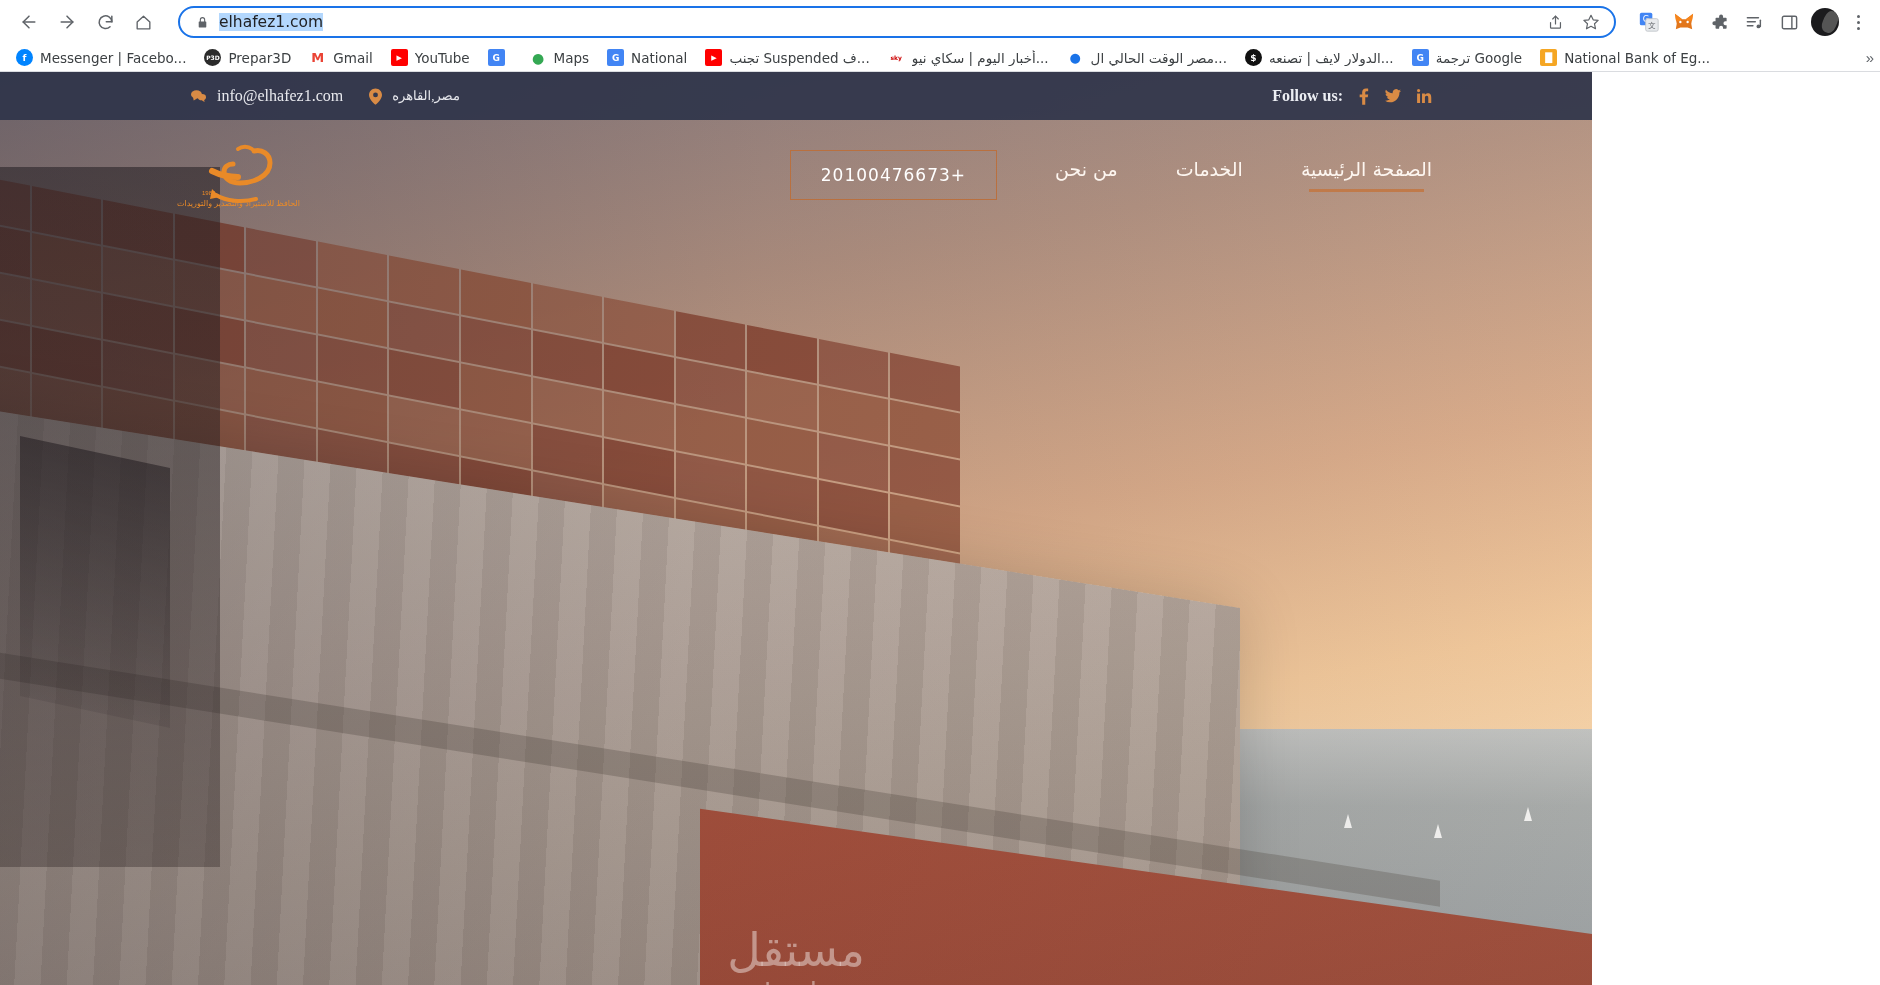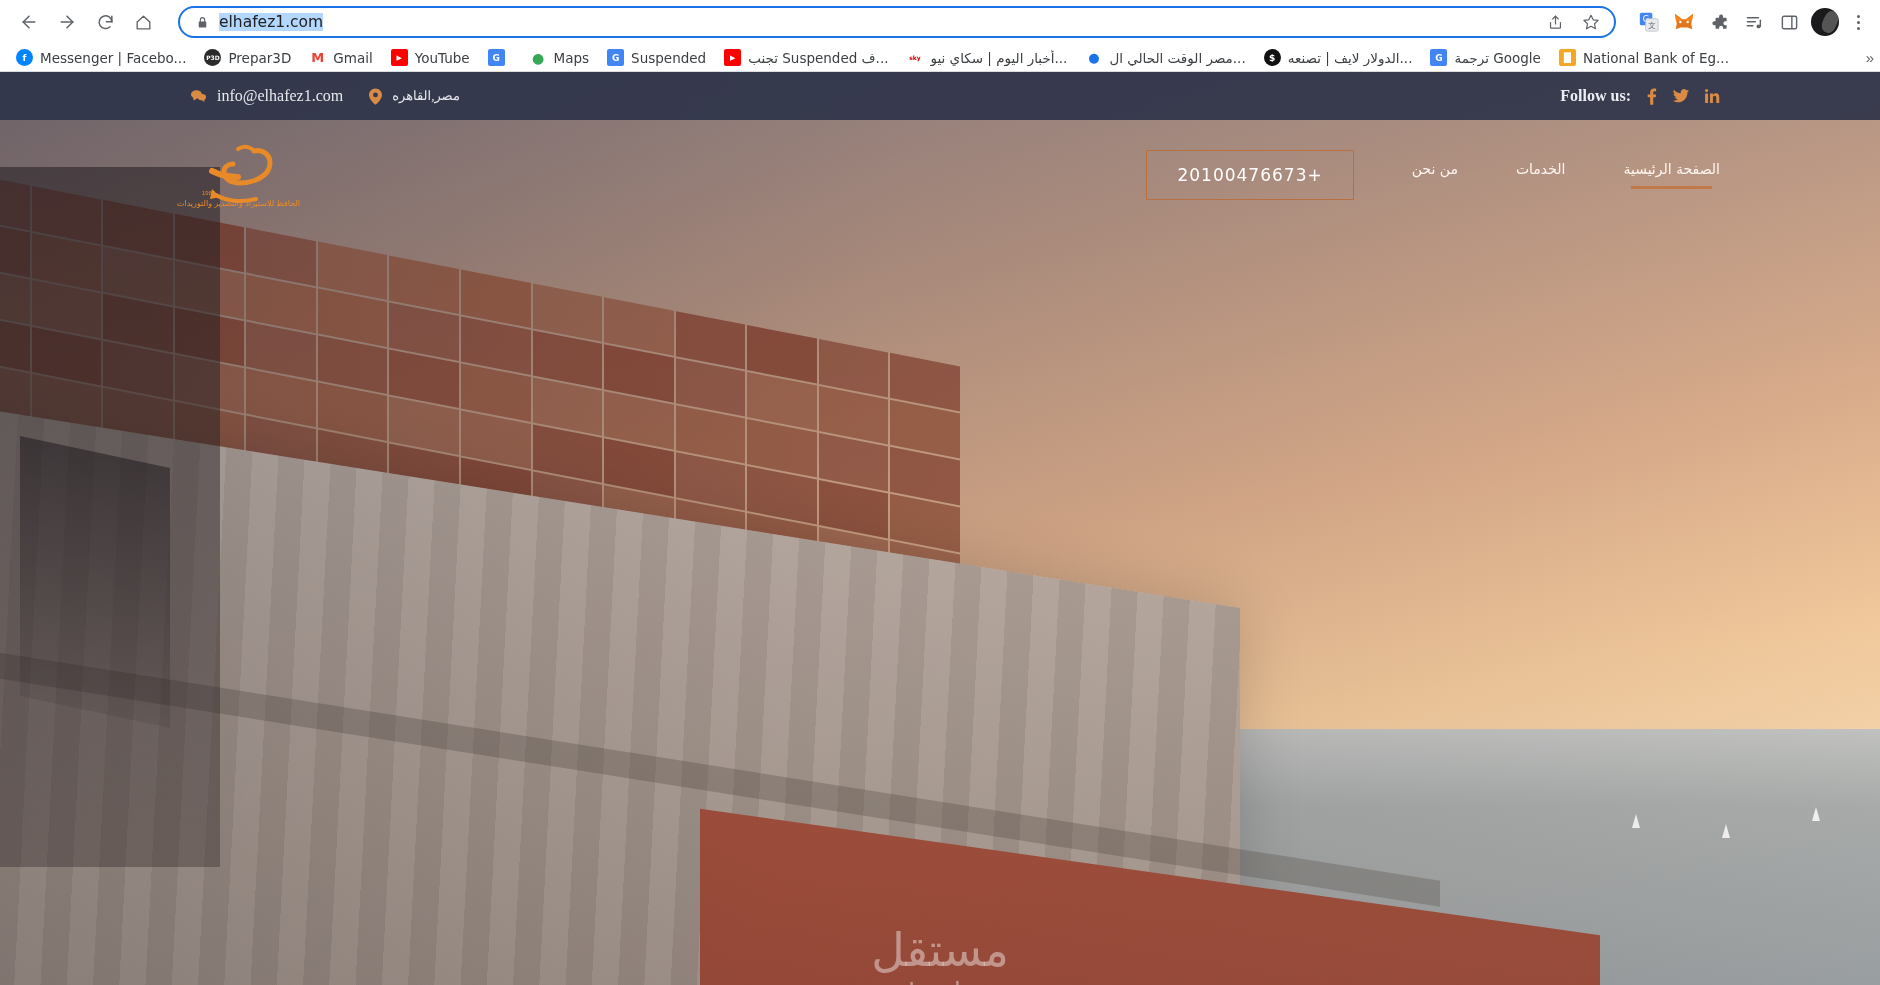--- a/index.html
+++ b/index.html
@@ -69,21 +69,21 @@
     font-family: "DejaVu Sans", sans-serif; max-width: 230px;
   }
   .bm .lbl { overflow: hidden; text-overflow: ellipsis; }
   .favicon { width: 17px; height: 17px; flex: none; border-radius: 2px;
              display: flex; align-items: center; justify-content: center;
              font-size: 9px; color: #fff; font-weight: bold; overflow:hidden;}
   .bm-overflow { position: absolute; right: 2px; color: #5f6368;
                  font-size: 15px; padding: 0 4px; }
 
   
-  .page { position: relative; width: 1880px; height: 913px; overflow: hidden; }
+  .page { position: relative; width: 1592px; height: 913px; overflow: hidden; }
 
   
   .hero-photo { position: absolute; inset: 0; overflow: hidden;
                 background: #caa894; }
   .sky {
     position: absolute; inset: 0;
     background:
       linear-gradient(170deg, #8a7f86 0%, #b39383 28%, #d9ab8a 52%, #f0c79a 70%, #f5d6ae 85%, #cfd5d6 100%);
   }
   .sea {
@@ -158,21 +158,21 @@
   }
   .logo { width: 110px; height: 78px; position: relative;
           display:flex; align-items:center; justify-content:center; }
   .logo-swirl { position:absolute; inset:0; display:flex; align-items:center; justify-content:center;}
   .logo-cap { position: absolute; bottom: 6px; left: 0; right: 0;
               text-align: center; color: #e98a28; font-size: 8px;
               direction: rtl; letter-spacing: .2px; white-space: nowrap; }
   .logo-year { position:absolute; bottom: 18px; left: 12px; color:#e98a28; font-size:6px;}
   .nav-links { margin-left: auto; display: flex; align-items: center;
                gap: 58px; direction: rtl; }
-  .nav-link { color: #fdf6f0; font-size: 14px; direction: rtl;
+  .nav-link { color: #fdf6f0; font-size: 19px; direction: rtl;
               position: relative; padding-bottom: 12px;
               font-family: "DejaVu Sans", sans-serif; }
   .nav-link.active::after {
     content: ""; position: absolute; left: 8px; right: 8px; bottom: 0;
     height: 3px; background: #c07a4a;
   }
   .phone-btn {
     margin-left: 52px; border: 1px solid #b9703f; color: #ffffff;
     padding: 14px 30px; font-size: 17px; letter-spacing: 1px;
     font-family: "DejaVu Sans", sans-serif;
@@ -335,21 +335,21 @@
       <span class="lbl"></span>
     </div>
 
     <div class="bm">
       <span class="favicon" style="background:#fff;color:#34a853;font-size:14px;">●</span>
       <span class="lbl">Maps</span>
     </div>
 
     <div class="bm">
       <span class="favicon" style="background:#4285f4;">G</span>
-      <span class="lbl">Suspended</span>
+      <span class="lbl">National</span>
     </div>
 
     <div class="bm">
       <span class="favicon" style="background:#ff0000;font-size:7px;">▶</span>
       <span class="lbl">تجنب Suspended ف...</span>
     </div>
 
     <div class="bm">
       <span class="favicon" style="background:#fff;color:#cc0000;font-size:6px;">sky</span>
       <span class="lbl">أخبار اليوم | سكاي نيو...</span>

